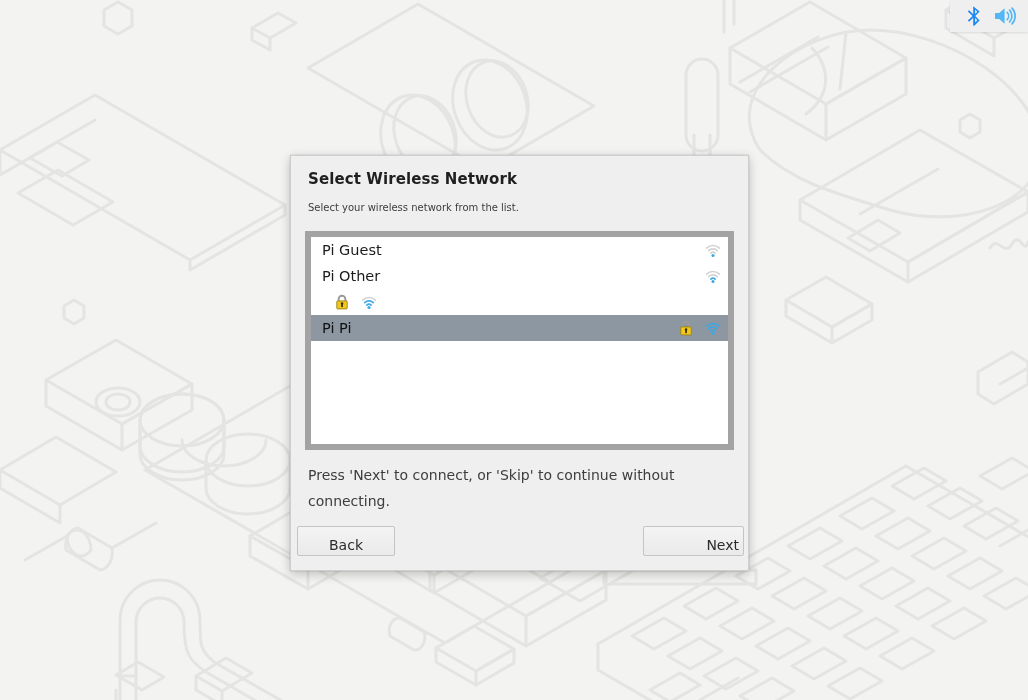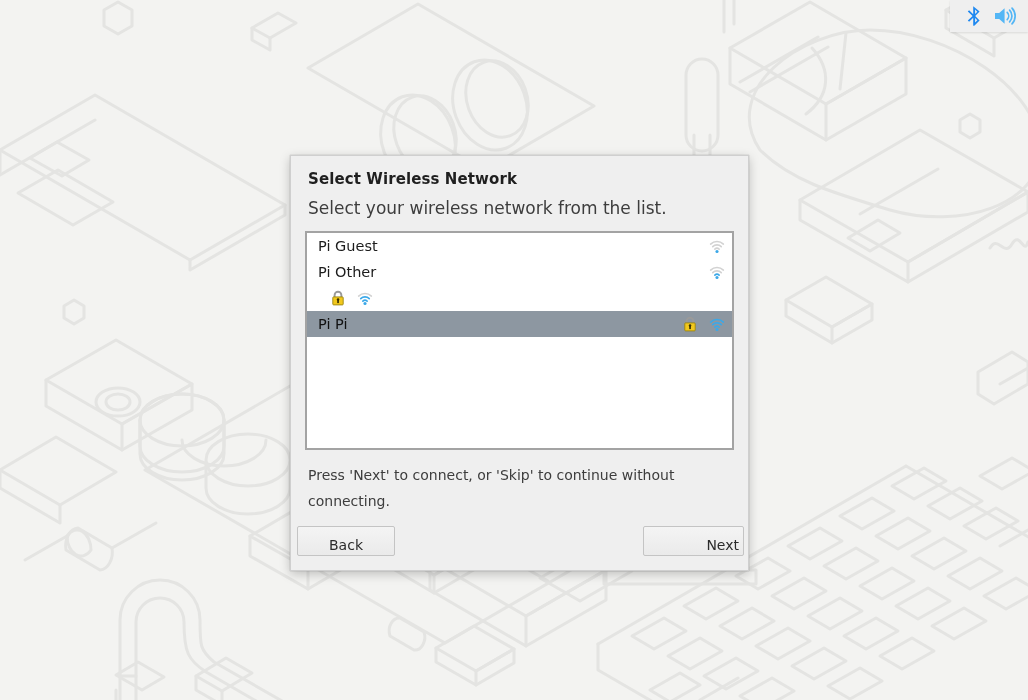--- a/index.html
+++ b/index.html
@@ -63,35 +63,35 @@
     font-size: 15px;
     font-weight: bold;
     color: #1f1f1f;
     padding: 14px 0 0 3px;
     margin: 0 0 0 0;
     line-height: 18px;
     letter-spacing: 0.1px;
   }
 
   #dialog-subtitle {
-    font-size: 17px;
+    font-size: 10px;
     color: #3d3d3d;
     padding: 11px 0 0 3px;
     line-height: 18px;
   }
 
   #dialog-inner {
     padding: 0 14px 0 14px;
   }
 
   
   #network-list {
     margin-top: 14px;
     background: #ffffff;
-    border: 2px solid #a3a3a3;
+    border: 6px solid #a3a3a3;
     height: 219px;
     box-sizing: border-box;
     overflow: hidden;
   }
 
   .net-row {
     height: 26px;
     display: flex;
     align-items: center;
     padding: 0 6px 0 11px;

